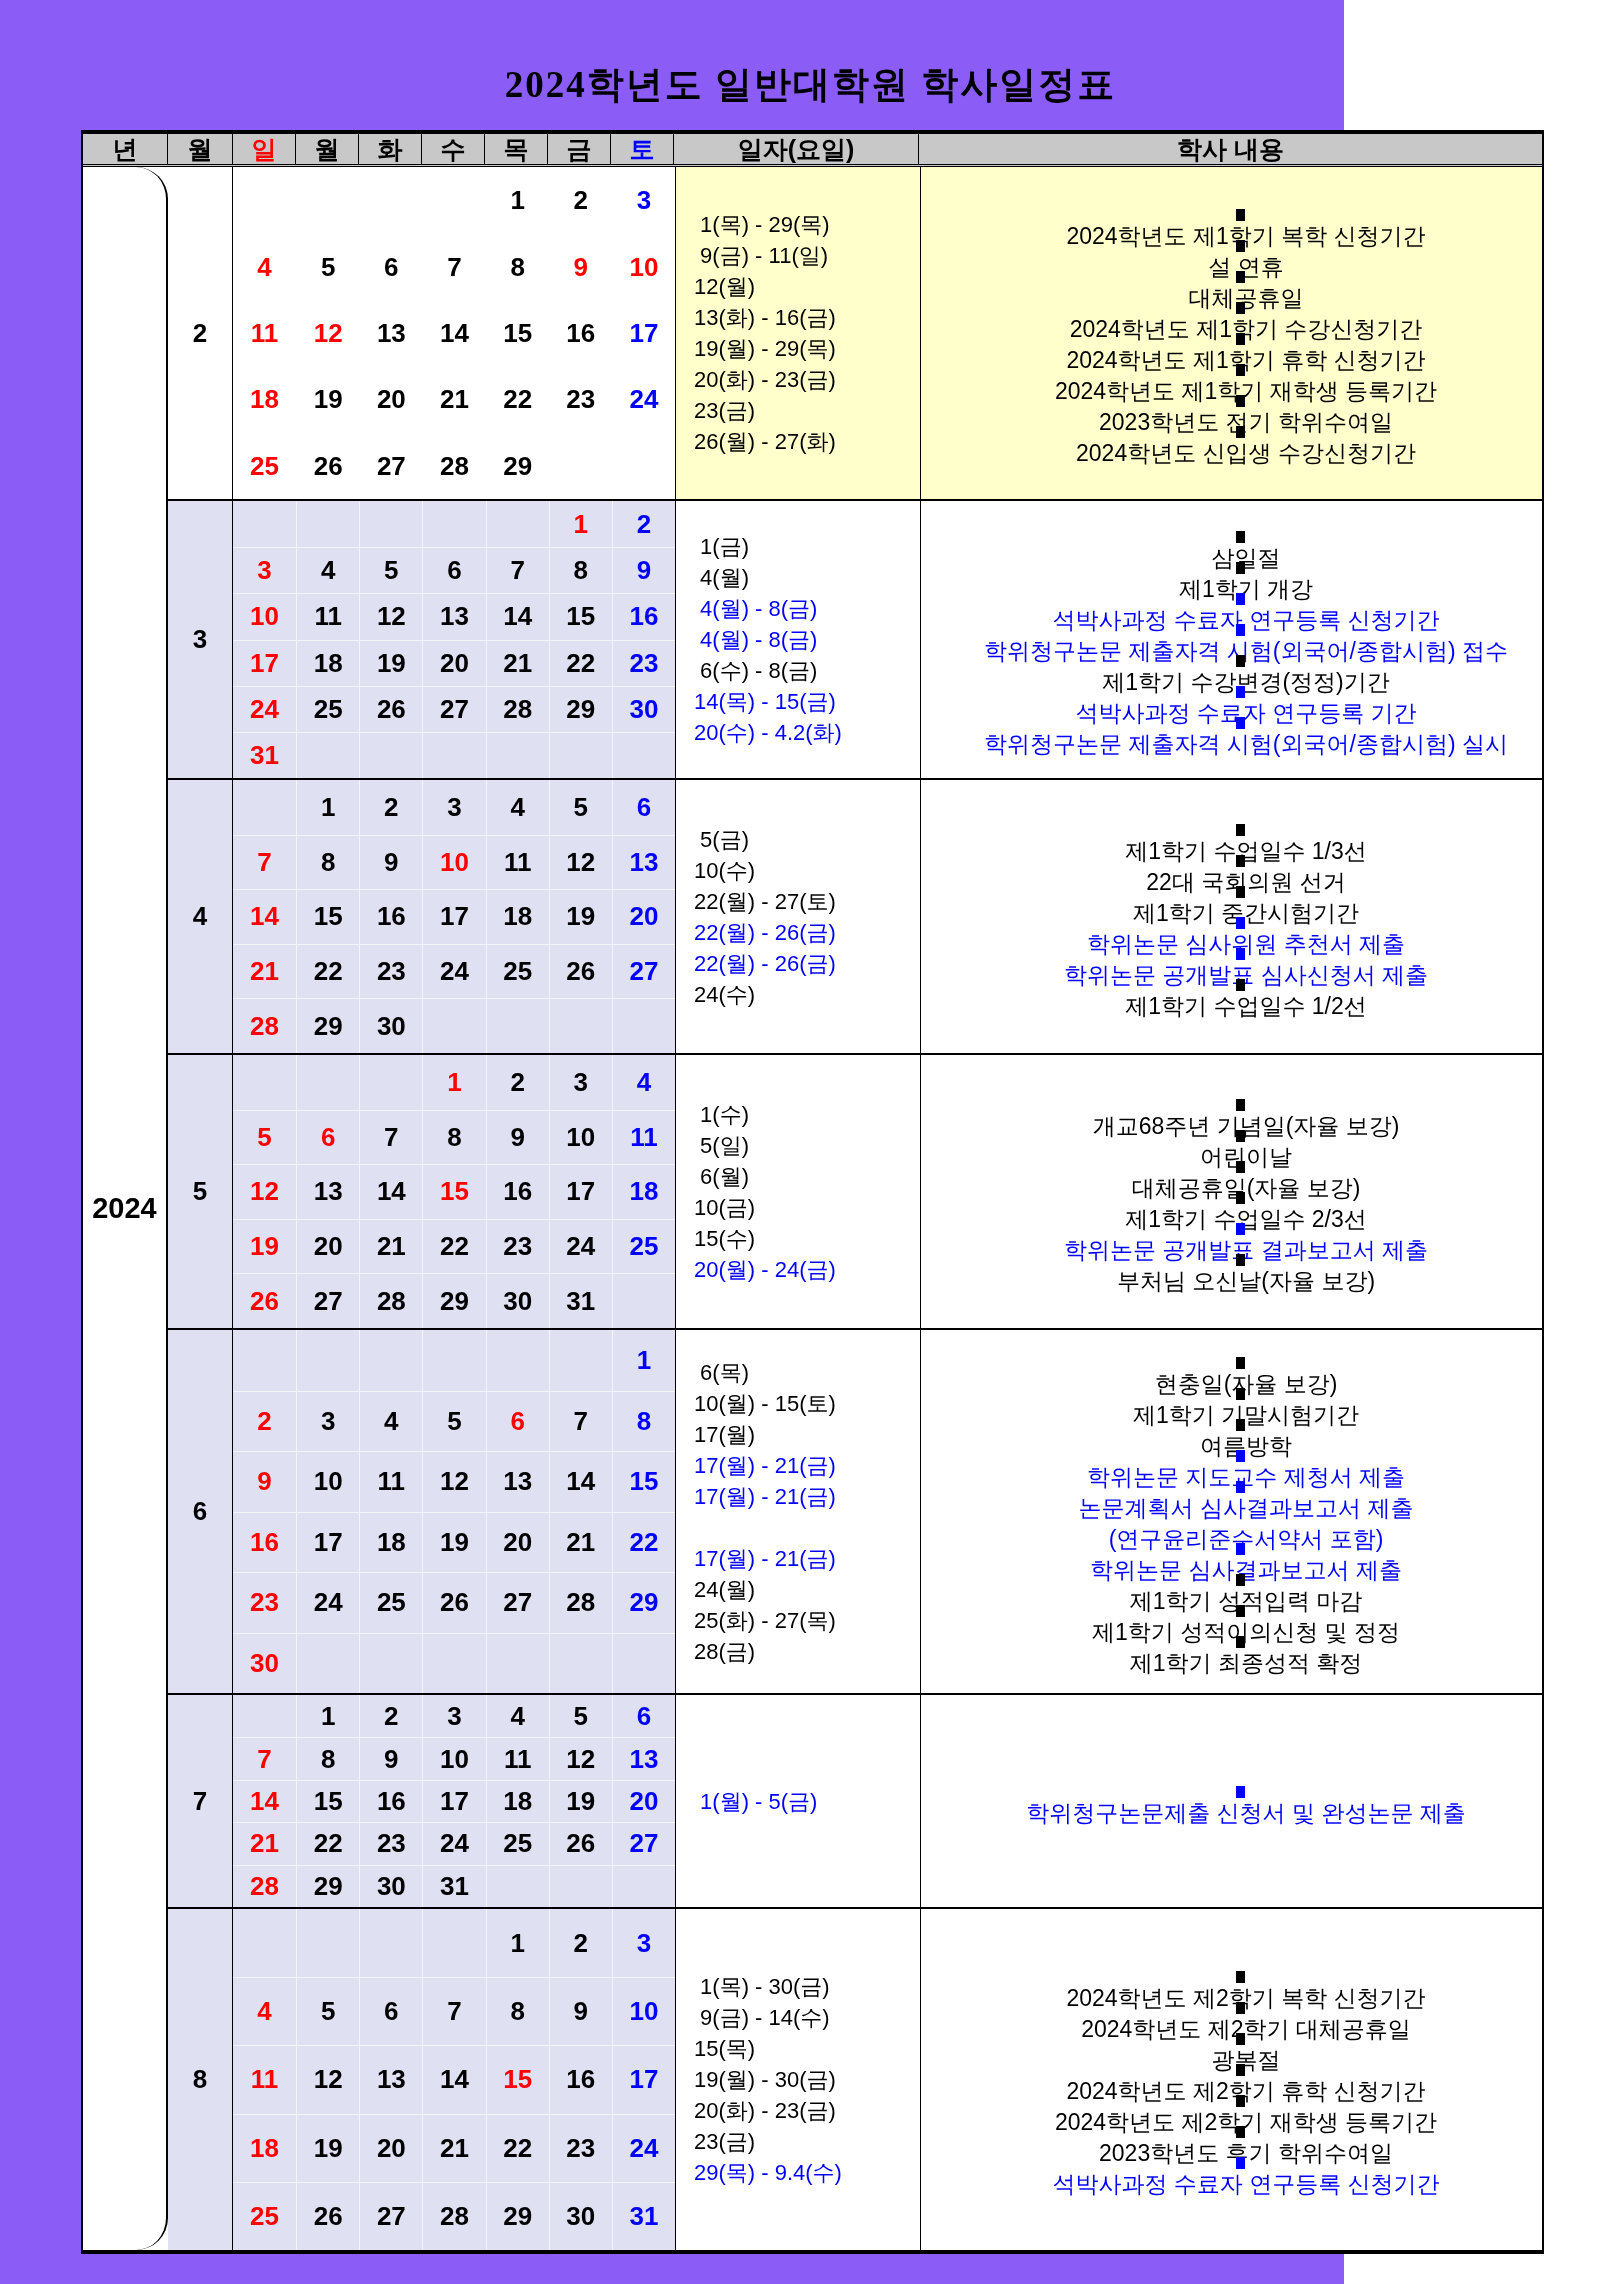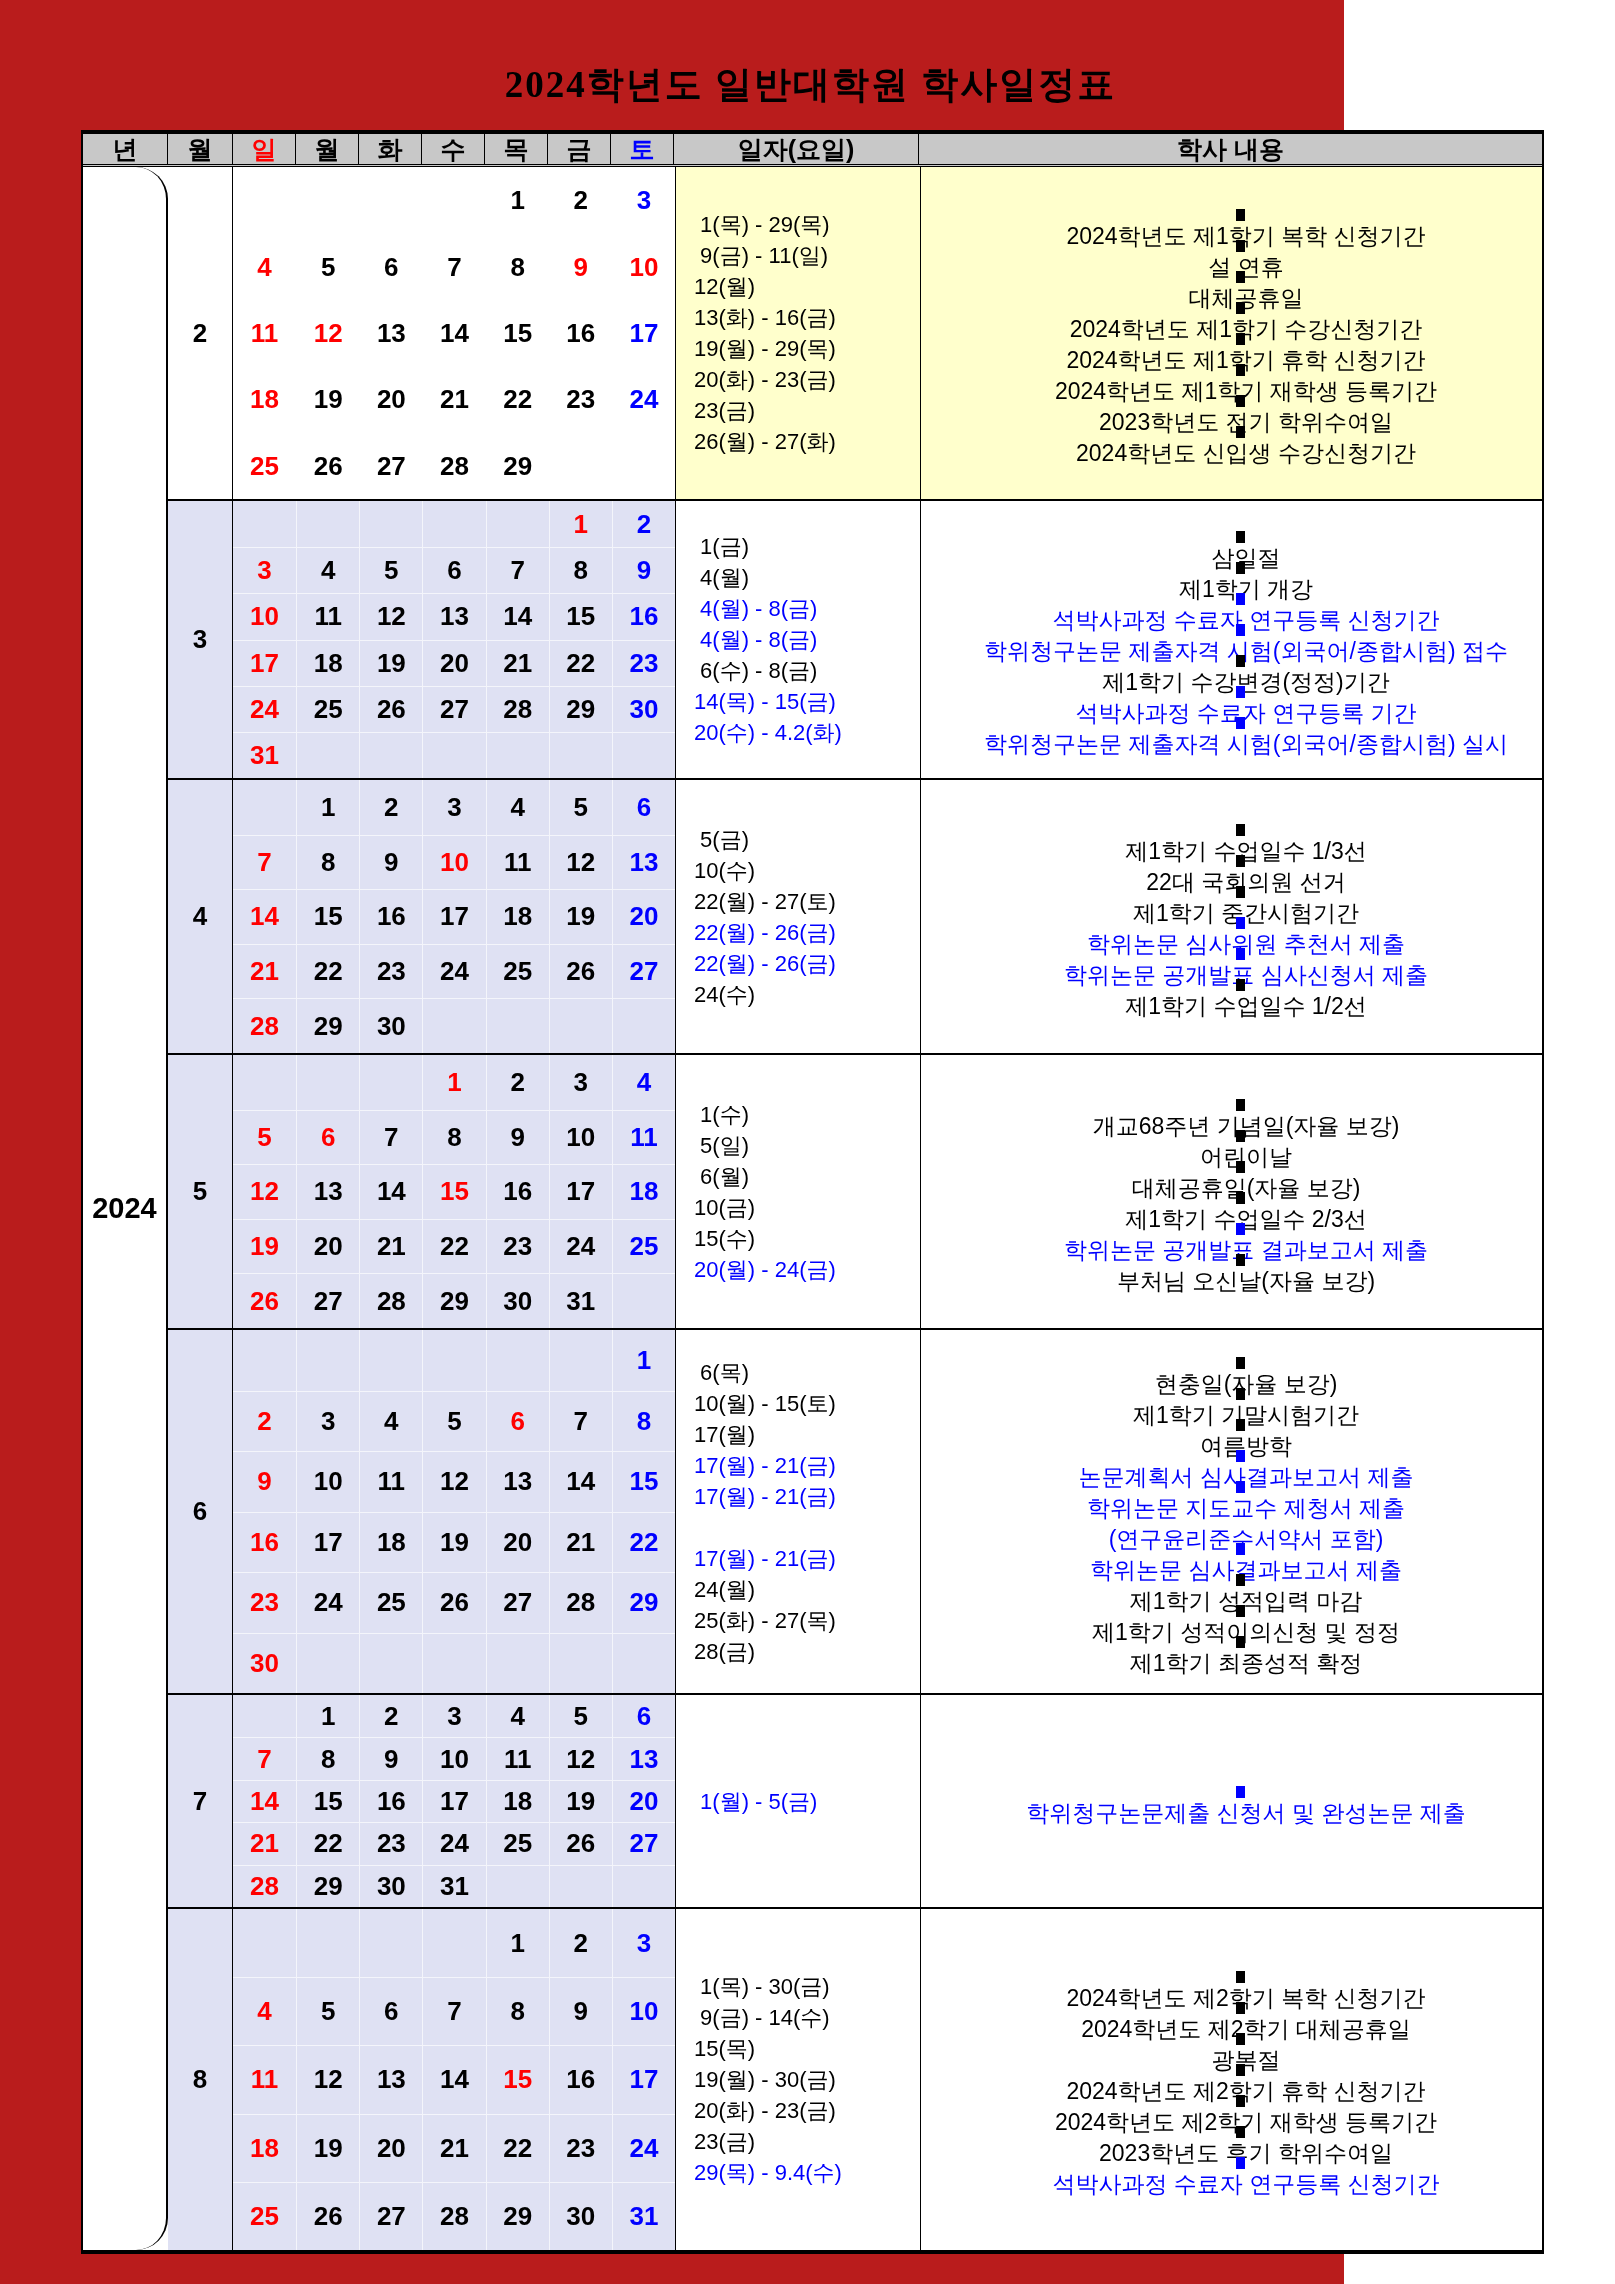--- a/index.html
+++ b/index.html
@@ -1,21 +1,21 @@
 <!DOCTYPE html>
 <html style="font-size:10.4px"><head>
 <meta charset="utf-8">
 <style>
   * { box-sizing: border-box; margin: 0; padding: 0; }
   html,body { background:#ffffff; }
   .page {
     position: relative;
     width: 1344px;
     height: 2284px;
-    background: #b91c1c;
+    background: #8b5cf6;
     font-family: "Liberation Sans", "DejaVu Sans", sans-serif;
     color: #000;
   }
   .title {
     position: absolute;
     top: 60px;
     left: 81px;
     width: 1459px;
     text-align: center;
     font-family: "Liberation Serif", "DejaVu Serif", serif;
@@ -437,22 +437,22 @@
               <div class="date-line blue"></div>
               <div class="date-line blue">17(월) - 21(금)</div>
               <div class="date-line">24(월)</div>
               <div class="date-line">25(화) - 27(목)</div>
               <div class="date-line">28(금)</div>
             </div>
             <div class="contents-col">
               <div class="content-line"><span class="bullet"></span><span>현충일(자율 보강)</span></div>
               <div class="content-line"><span class="bullet"></span><span>제1학기 기말시험기간</span></div>
               <div class="content-line"><span class="bullet"></span><span>여름방학</span></div>
+              <div class="content-line blue"><span class="bullet"></span><span>학위논문 지도교수 제청서 제출</span></div>
               <div class="content-line blue"><span class="bullet"></span><span>논문계획서 심사결과보고서 제출</span></div>
-              <div class="content-line blue"><span class="bullet"></span><span>학위논문 지도교수 제청서 제출</span></div>
               <div class="content-line blue cont"><span class="bullet"></span><span>(연구윤리준수서약서 포함)</span></div>
               <div class="content-line blue"><span class="bullet"></span><span>학위논문 심사결과보고서 제출</span></div>
               <div class="content-line"><span class="bullet"></span><span>제1학기 성적입력 마감</span></div>
               <div class="content-line"><span class="bullet"></span><span>제1학기 성적이의신청 및 정정</span></div>
               <div class="content-line"><span class="bullet"></span><span>제1학기 최종성적 확정</span></div>
             </div>
           </div>
           <div class="month-row">
             <div class="month-cell">7</div>
             <div class="cal" style="grid-template-rows: repeat(5, 1fr);">

